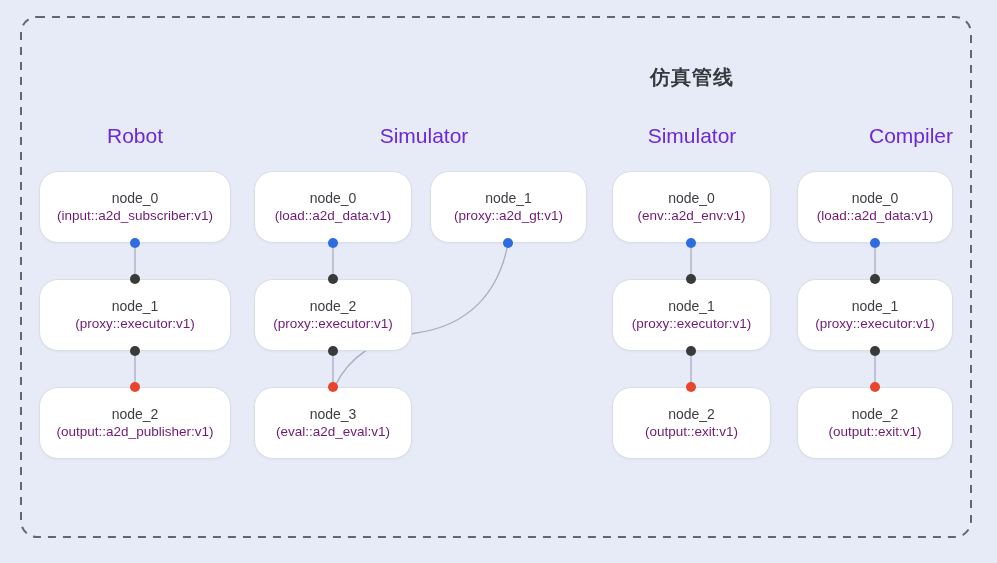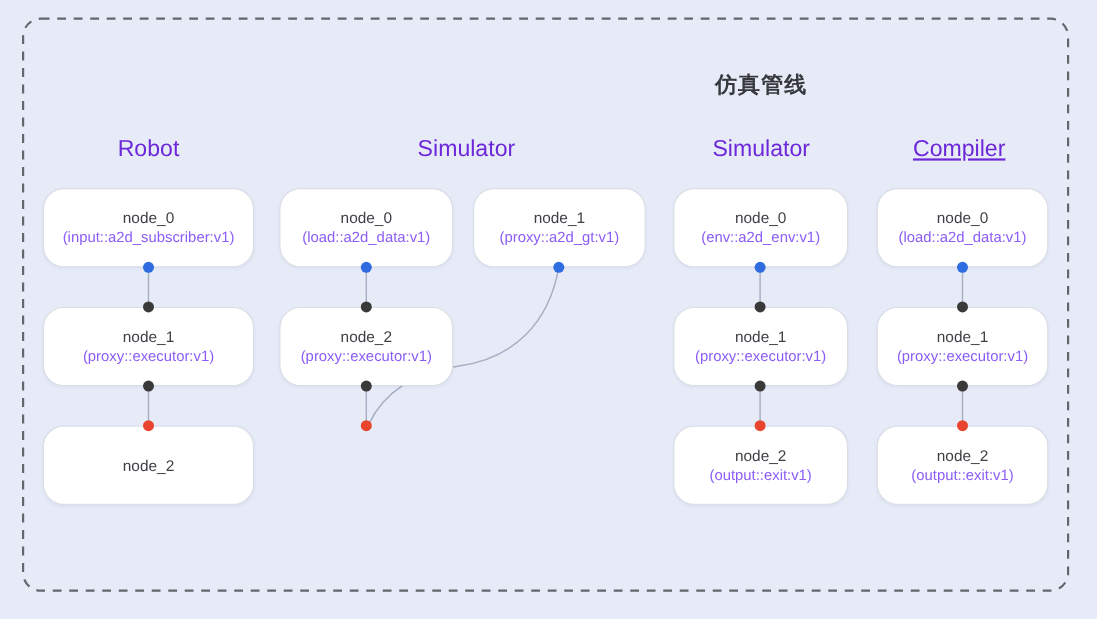--- a/index.html
+++ b/index.html
@@ -58,21 +58,21 @@
     z-index: 2;
     box-shadow: 0 1px 2px rgba(120,130,160,0.08);
   }
   .node-name {
     font-size: 14px;
     color: #3d3f44;
     line-height: 1.3;
   }
   .node-detail {
     font-size: 13.5px;
-    color: #8b5cf6;
+    color: #701a75;
     line-height: 1.3;
     white-space: nowrap;
   }
   .dot {
     position: absolute;
     width: 10px;
     height: 10px;
     border-radius: 50%;
     z-index: 3;
   }
@@ -100,45 +100,50 @@
 
     <line x1="875" y1="243" x2="875" y2="279" stroke="#a6aec2" stroke-width="1.3"></line>
     <line x1="875" y1="351" x2="875" y2="387" stroke="#a6aec2" stroke-width="1.3"></line>
   </svg>
 
   <div class="title-zh" style="left:692px; top:64px;">仿真管线</div>
 
   <div class="title-en" style="left:135px; top:124px;">Robot</div>
   <div class="title-en" style="left:424px; top:124px;">Simulator</div>
   <div class="title-en" style="left:692px; top:124px;">Simulator</div>
-  <div class="title-en" style="left:872px; top:124px;text-decoration:underline;">Compiler</div>
+  <div class="title-en" style="left:911px; top:124px;">Compiler</div>
 
   <div class="nbox" style="left:39px; top:171px; width:192px;">
     <div class="node-name">node_0</div>
     <div class="node-detail">(input::a2d_subscriber:v1)</div>
   </div>
   <div class="nbox" style="left:39px; top:279px; width:192px;">
     <div class="node-name">node_1</div>
     <div class="node-detail">(proxy::executor:v1)</div>
   </div>
   <div class="nbox" style="left:39px; top:387px; width:192px;">
     <div class="node-name">node_2</div>
+    <div class="node-detail">(output::a2d_publisher:v1)</div>
   </div>
 
   <div class="nbox" style="left:254px; top:171px; width:158px;">
     <div class="node-name">node_0</div>
     <div class="node-detail">(load::a2d_data:v1)</div>
   </div>
   <div class="nbox" style="left:430px; top:171px; width:157px;">
     <div class="node-name">node_1</div>
     <div class="node-detail">(proxy::a2d_gt:v1)</div>
   </div>
   <div class="nbox" style="left:254px; top:279px; width:158px;">
     <div class="node-name">node_2</div>
     <div class="node-detail">(proxy::executor:v1)</div>
+  </div>
+  <div class="nbox" style="left:254px; top:387px; width:158px;">
+    <div class="node-name">node_3</div>
+    <div class="node-detail">(eval::a2d_eval:v1)</div>
   </div>
 
   <div class="nbox" style="left:612px; top:171px; width:159px;">
     <div class="node-name">node_0</div>
     <div class="node-detail">(env::a2d_env:v1)</div>
   </div>
   <div class="nbox" style="left:612px; top:279px; width:159px;">
     <div class="node-name">node_1</div>
     <div class="node-detail">(proxy::executor:v1)</div>
   </div>

